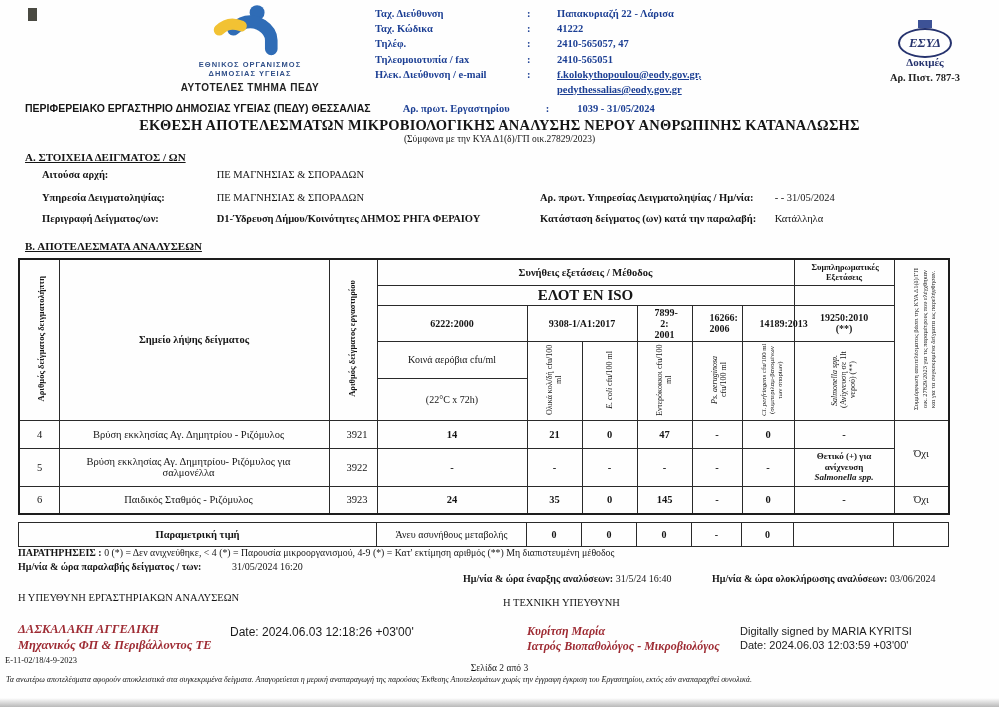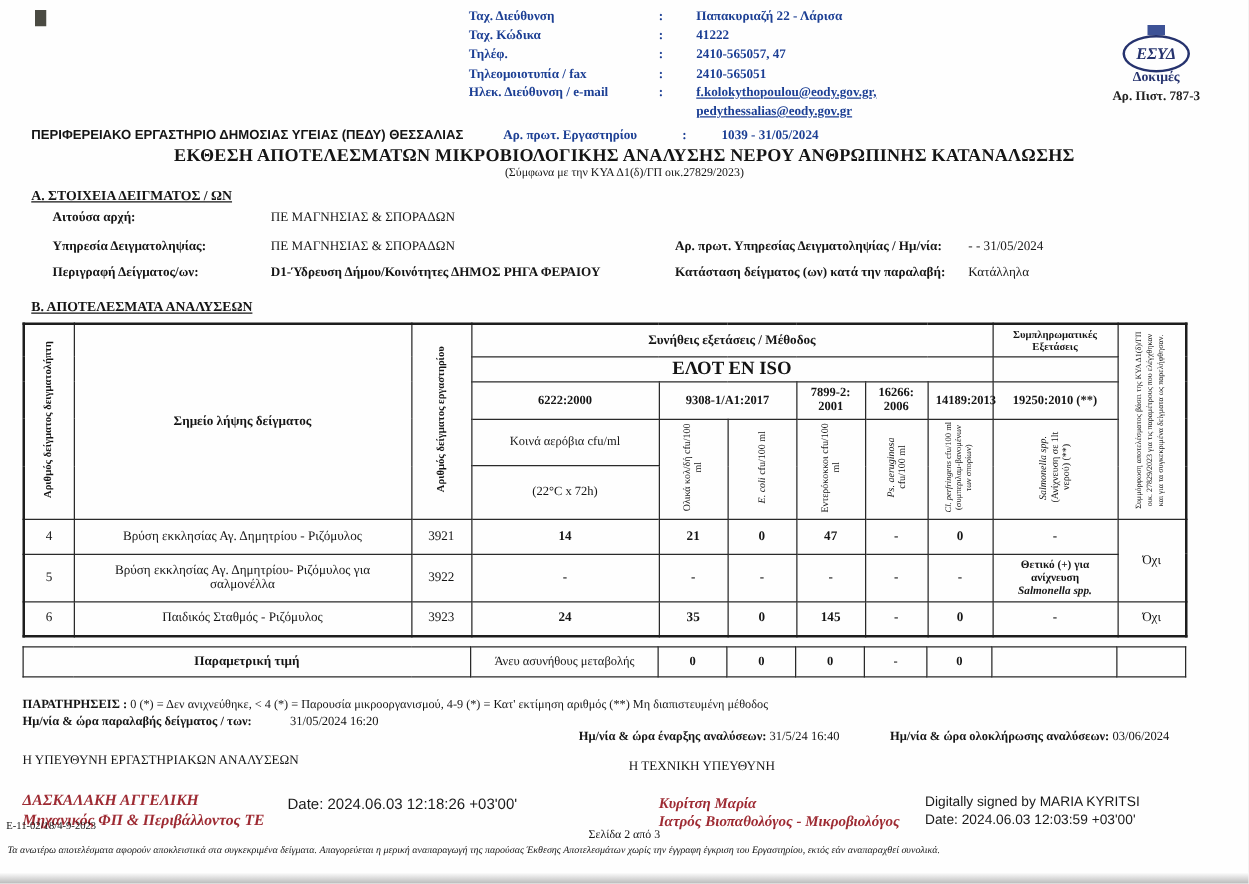--- a/index.html
+++ b/index.html
@@ -41,42 +41,42 @@
   .fields { position:relative; margin-left:42px; height:64px; font-size:10.5px; margin-top:6px; }
   .f-item { position:absolute; white-space:nowrap; }
   .f-label { font-weight:bold; display:inline-block; }
   .f-label.w175 { width:172px; }
   .f-label.w230 { width:232px; }
   .f-value {}
   .f-value.bold { font-weight:bold; }
   
   table { border-collapse:collapse; table-layout:fixed; }
   .rtbl { width:930px; margin:6px 0 0 18px; font-size:10.5px; }
-  .rtbl td { border:1px solid #2a2a2a; text-align:center; vertical-align:middle; padding:1px 6px; }
+  .rtbl td { border:1px solid #2a2a2a; text-align:center; vertical-align:middle; padding:1px 17px; }
   .rtbl { border:2px solid #1d1d1d; }
   .hdr-group { font-weight:bold; font-size:10.5px; }
   .hdr-elot { font-weight:bold; font-size:15px; }
   .hdr-std { font-weight:bold; font-size:10px; }
   .hdr-aerobic { font-size:10px; }
   .vt { writing-mode:vertical-rl; transform:rotate(180deg); display:inline-block; line-height:1.15; }
   .vt-id { font-size:8.5px; font-weight:bold; max-height:146px; }
   .vt-param { font-size:8px; max-height:74px; }
   .vt-param .it { font-style:italic; }
   .vt-small { font-size:6.8px; max-height:74px; }
   .vt-compliance { font-size:6.4px; max-height:146px; line-height:1.35; }
   .cell-point { text-align:left; padding-left:6px !important; }
   .cell-val { font-weight:bold; }
   .salm-pos { font-weight:bold; font-size:9px; line-height:1.2; }
   .salm-pos .sp { font-style:italic; display:block; }
   .ptbl { width:930px; margin:7px 0 0 18px; font-size:10px; border:1.5px solid #1d1d1d; }
   .ptbl td { border:1px solid #2a2a2a; text-align:center; vertical-align:middle; height:24px; padding:1px 2px; }
   .ptbl .p-label { font-weight:bold; font-size:10.5px; }
   .ptbl .cell-val { font-weight:bold; }
   
-  .notes { margin:16px 0 0 18px; font-size:9.8px; }
+  .notes { margin:0 0 0 18px; font-size:9.8px; }
   .notes b { font-size:10px; }
   .dates { position:relative; height:30px; font-size:10px; }
   .d-item { position:absolute; white-space:nowrap; }
   .d-label { font-weight:bold; }
   .d-val { font-weight:normal; }
   .roles { position:relative; height:20px; font-size:10.5px; margin-top:4px; }
   .r-item { position:absolute; white-space:nowrap; }
   
   .sigs { position:relative; height:52px; margin-top:6px; }
   .s-item { position:absolute; }
@@ -91,20 +91,32 @@
   .scan-shadow { position:absolute; left:0; right:0; bottom:0; height:9px; background:linear-gradient(#fefefe, #b9b9b9); }
 </style>
 </head>
 <body>
 
 <div class="page">
 
   <div class="header">
     <div class="scan-mark"></div>
 
+    <div class="logo-block">
+      <svg width="96" height="52" viewBox="0 0 110 66">
+        <circle cx="64" cy="11" r="9.5" fill="#2f6cb6"></circle>
+        <path d="M34 32 Q52 16 70 27 Q82 35 82 46 L82 57" stroke="#2f6cb6" stroke-width="16" fill="none" stroke-linecap="round"></path>
+        <path d="M16 33 Q28 21 44 28" stroke="#f2c233" stroke-width="14" fill="none" stroke-linecap="round"></path>
+      </svg>
+      <div class="org-small">
+        <div>ΕΘΝΙΚΟΣ ΟΡΓΑΝΙΣΜΟΣ</div>
+        <div>ΔΗΜΟΣΙΑΣ ΥΓΕΙΑΣ</div>
+      </div>
+      <div class="dept">ΑΥΤΟΤΕΛΕΣ ΤΜΗΜΑ ΠΕΔΥ</div>
+    </div>
 
     <div class="contact-block">
       <div class="contact-row">
         <span class="contact-label">Ταχ. Διεύθυνση</span>
         <span class="contact-sep">:</span>
         <span class="contact-value">Παπακυριαζή 22 - Λάρισα</span>
       </div>
       <div class="contact-row">
         <span class="contact-label">Ταχ. Κώδικα</span>
         <span class="contact-sep">:</span>

